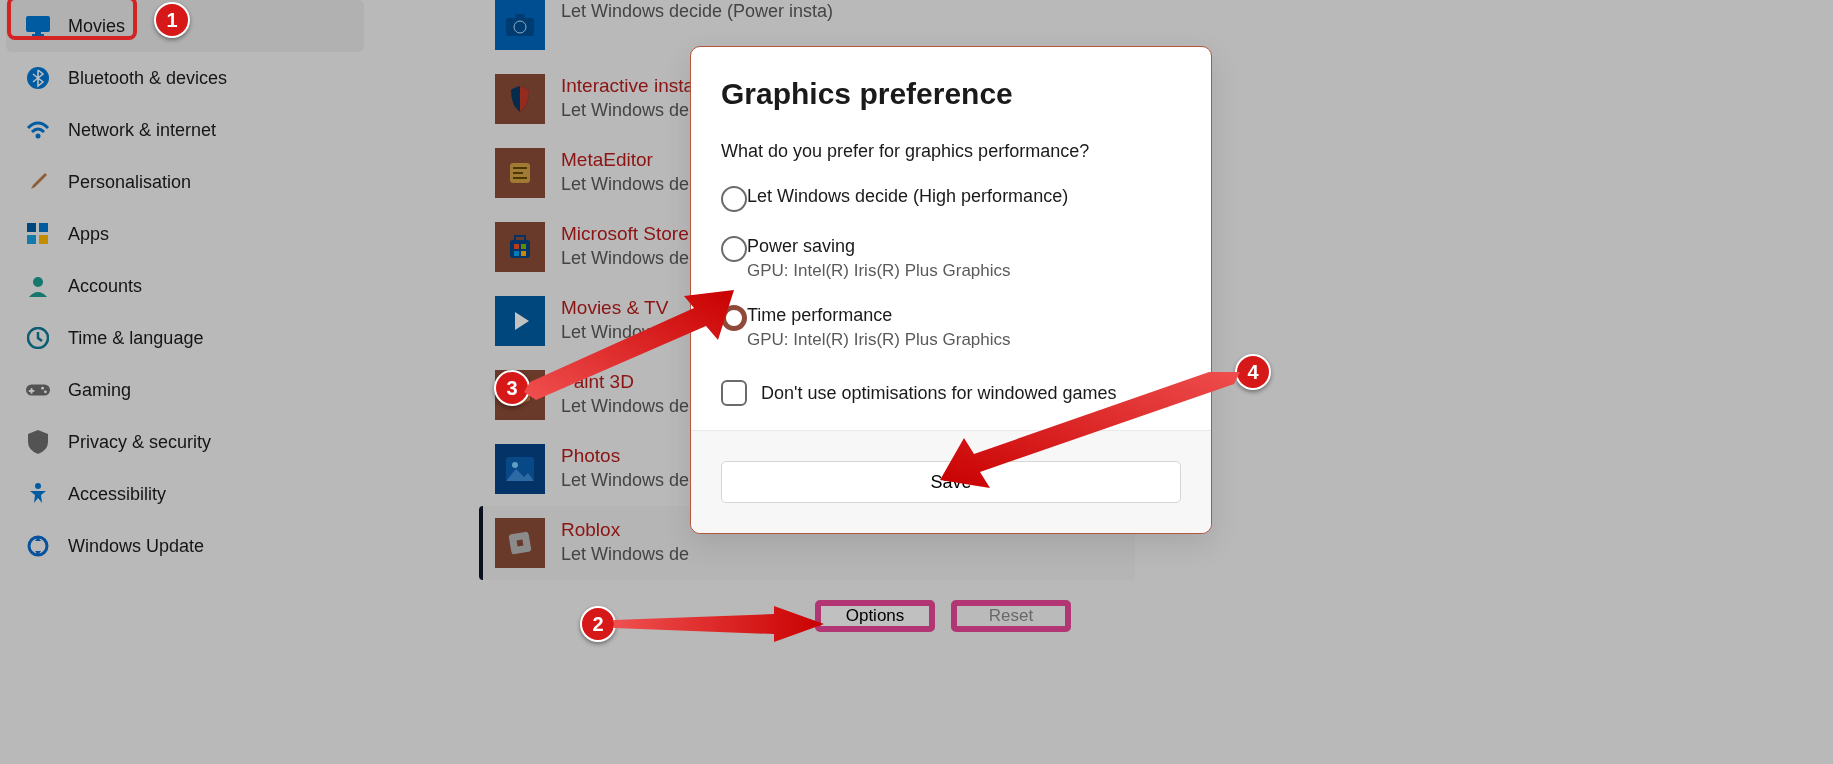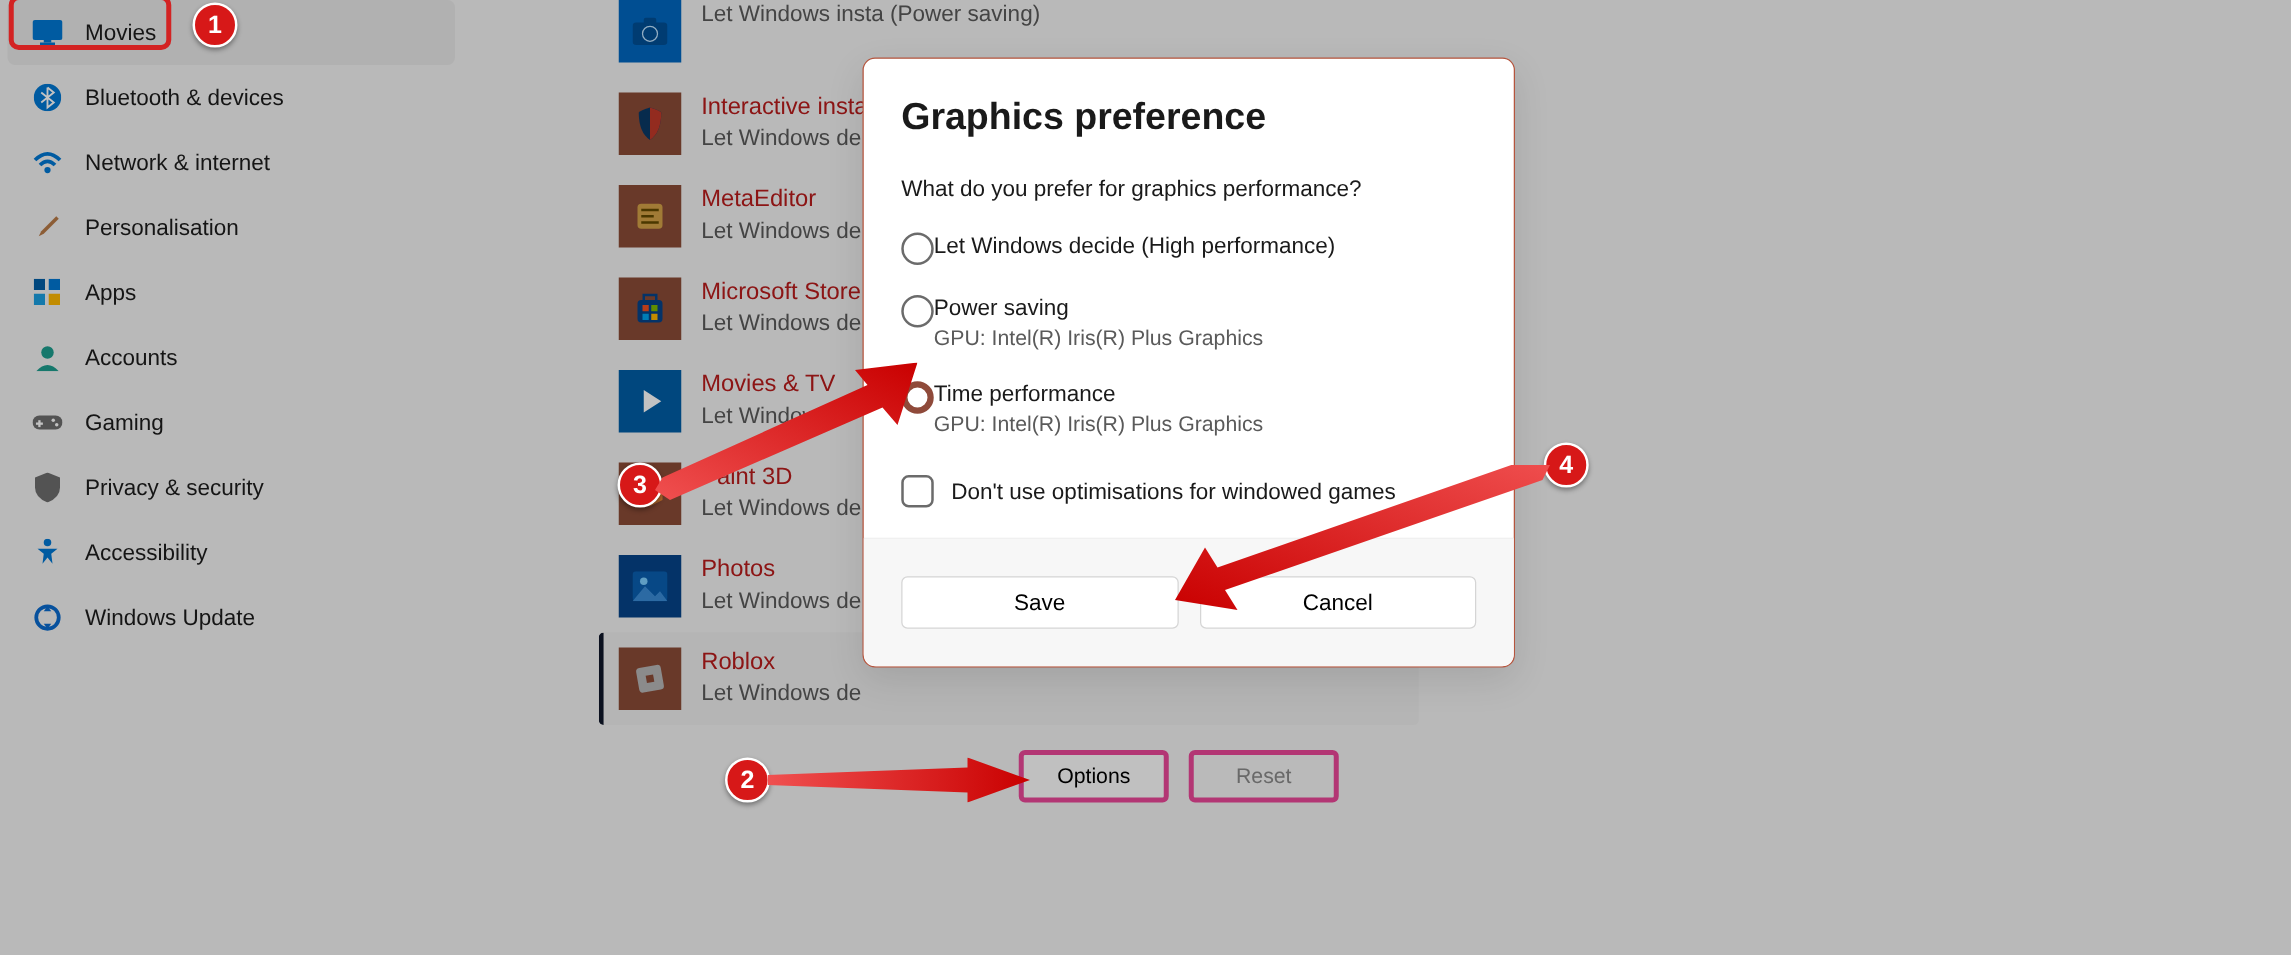--- a/index.html
+++ b/index.html
@@ -94,23 +94,23 @@
   .app-name { font-size: 19px; color: #b91c1c; line-height: 1.3; }
   .app-sub { font-size: 18px; color: #5a5a5a; line-height: 1.3; }
   .row-buttons {
     margin-top: 20px;
     margin-left: 70px;
     display: flex;
     gap: 16px;
   }
   .btn {
     width: 120px;
-    height: 42px;
+    height: 32px;
     background: #fdfdfd;
-    border: 4px solid #ec4899;
+    border: 6px solid #ec4899;
     border-radius: 5px;
     font-size: 17px;
     display: flex;
     align-items: center;
     justify-content: center;
     cursor: pointer;
   }
   .btn.secondary {
     background: #f5f5f5;
     color: #8a8a8a;
@@ -246,20 +246,29 @@
     <span class="sidebar-icon">
       <svg width="22" height="22" viewBox="0 0 22 22">
           <circle cx="11" cy="7" r="5" fill="#1e9e8e"></circle>
           <path d="M2 22 Q11 12 20 22 Z" fill="#1e9e8e"></path>
         </svg>
     </span>
     <span>Accounts</span>
   </div>
   <div class="sidebar-item">
     <span class="sidebar-icon">
+      <svg width="22" height="22" viewBox="0 0 22 22">
+          <circle cx="11" cy="11" r="10" fill="none" stroke="#0f7c96" stroke-width="2.5"></circle>
+          <path d="M11 5 L11 11 L15 14" stroke="#0f7c96" stroke-width="2.5" fill="none"></path>
+        </svg>
+    </span>
+    <span>Time &amp; language</span>
+  </div>
+  <div class="sidebar-item">
+    <span class="sidebar-icon">
       <svg width="26" height="18" viewBox="0 0 26 18">
           <rect x="0" y="3" width="26" height="12" rx="6" fill="#6e6e6e"></rect>
           <circle cx="18" cy="7" r="1.5" fill="#fff"></circle>
           <circle cx="21" cy="11" r="1.5" fill="#fff"></circle>
           <rect x="5" y="7" width="2" height="6" fill="#fff"></rect>
           <rect x="3" y="9" width="6" height="2" fill="#fff"></rect>
         </svg>
     </span>
     <span>Gaming</span>
   </div>
@@ -298,21 +307,21 @@
   <div class="app-row">
     <div class="app-icon" style="background:#0067c0">
       <svg width="28" height="22" viewBox="0 0 28 22">
           <rect x="0" y="4" width="28" height="18" rx="3" fill="#004f96"></rect>
           <circle cx="14" cy="13" r="6" fill="none" stroke="#bfe3ff"></circle>
           <rect x="9" y="0" width="10" height="6" rx="2" fill="#004f96"></rect>
         </svg>
     </div>
     <div class="app-texts">
       <div class="app-name"></div>
-      <div class="app-sub">Let Windows insta (Power saving)</div>
+      <div class="app-sub">Let Windows decide (Power insta)</div>
     </div>
   </div>
   <div class="app-row">
     <div class="app-icon" style="background:#8b4b37">
       <svg width="30" height="30" viewBox="0 0 30 30">
           <path d="M15 2 Q22 4 24 6 Q24 22 15 28 Q6 22 6 6 Q8 4 15 2" fill="#0a3966"></path>
           <path d="M15 2 Q22 4 24 6 Q24 22 15 28 Z" fill="#c2392a"></path>
         </svg>
     </div>
     <div class="app-texts">
@@ -433,21 +442,20 @@
       </div>
     </div>
 
     <div class="check-row">
       <span class="check-box"></span>
       <span class="radio-label">Don't use optimisations for windowed games</span>
     </div>
   </div>
   <div class="dialog-footer">
     <div class="dlg-btn">Save</div>
-    <div class="dlg-btn">Cancel</div>
   </div>
 </div>
 
 <div class="marker" style="left:154px; top:2px;">1</div>
 <div class="marker" style="left:580px; top:606px;">2</div>
 <div class="marker" style="left:494px; top:370px;">3</div>
 <div class="marker" style="left:1235px; top:354px;">4</div>
 
 <svg class="arrow-svg" style="left:614px; top:606px;" width="210" height="36">
   <defs>

